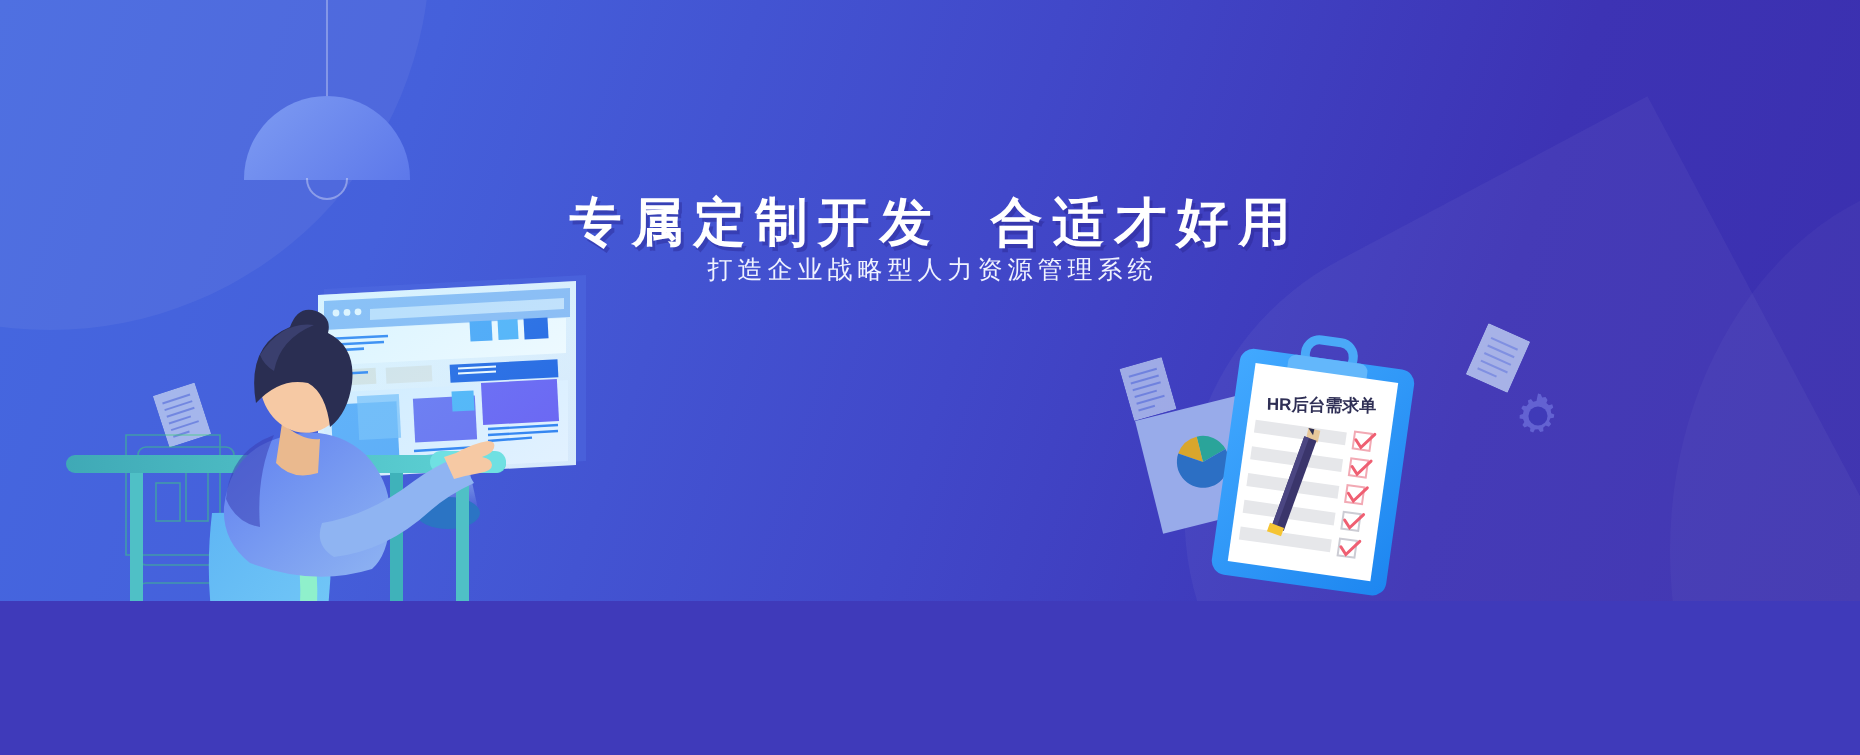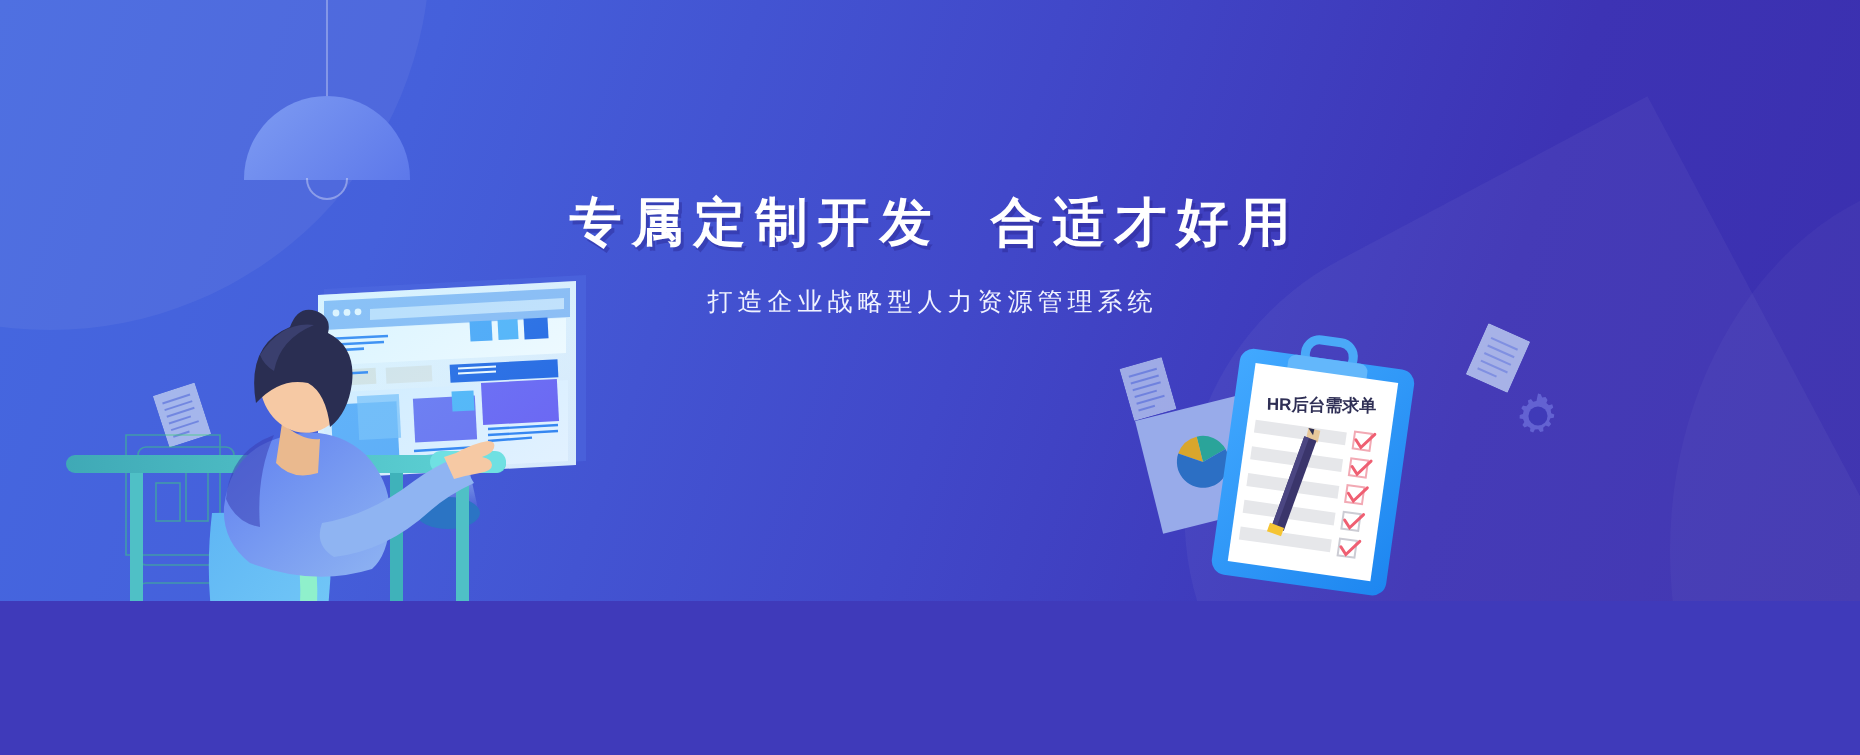--- a/index.html
+++ b/index.html
@@ -59,21 +59,21 @@
     position:absolute; left:0; right:0; top:196px;
     text-align:center; z-index:30;
   }
   .headline{
     color:#ffffff; font-size:52px; line-height:1; font-weight:700;
     letter-spacing:10px; text-indent:10px;
     text-shadow:3px 4px 0 rgba(40,36,140,.42);
     white-space:pre;
   }
   .subhead{
-    margin-top:41px; color:#f0f3ff; font-size:25px; line-height:1;
+    margin-top:9px; color:#f0f3ff; font-size:25px; line-height:1;
     letter-spacing:5px; text-indent:5px; font-weight:400;
     white-space:pre;
   }
   
   .scene{ position:absolute; }
   .scene-left{ left:60px; top:255px; width:600px; height:500px; }
   .scene-right{ left:1136px; top:330px; width:360px; height:300px; }
   .scene svg{ display:block; overflow:visible; }
 </style>
 </head>

